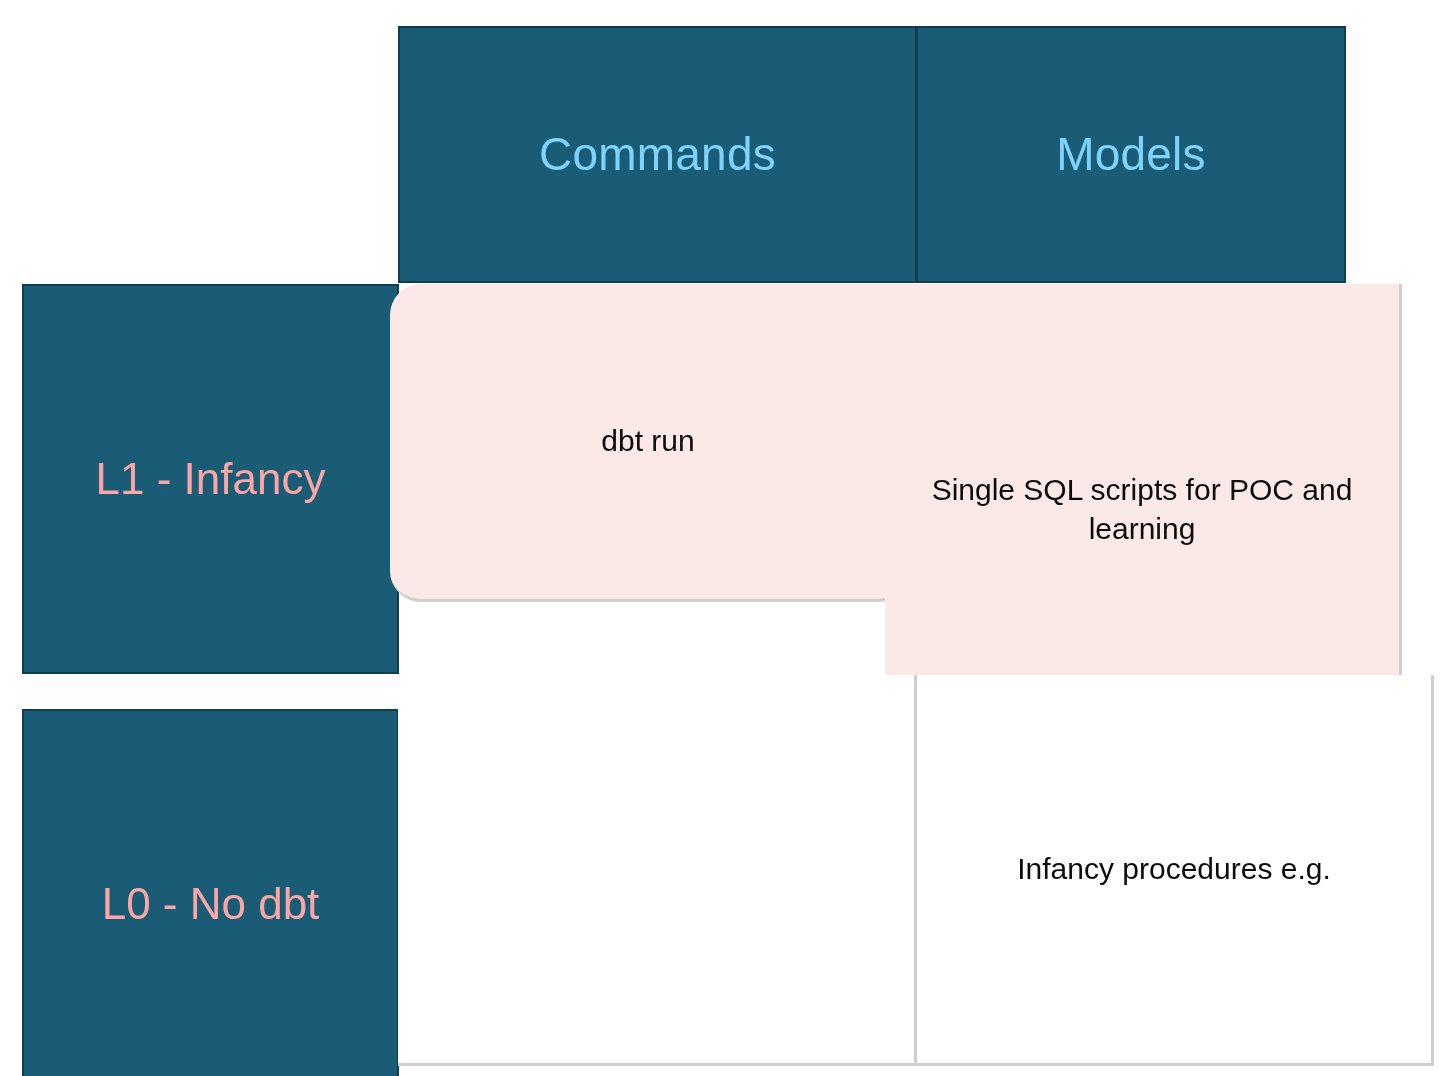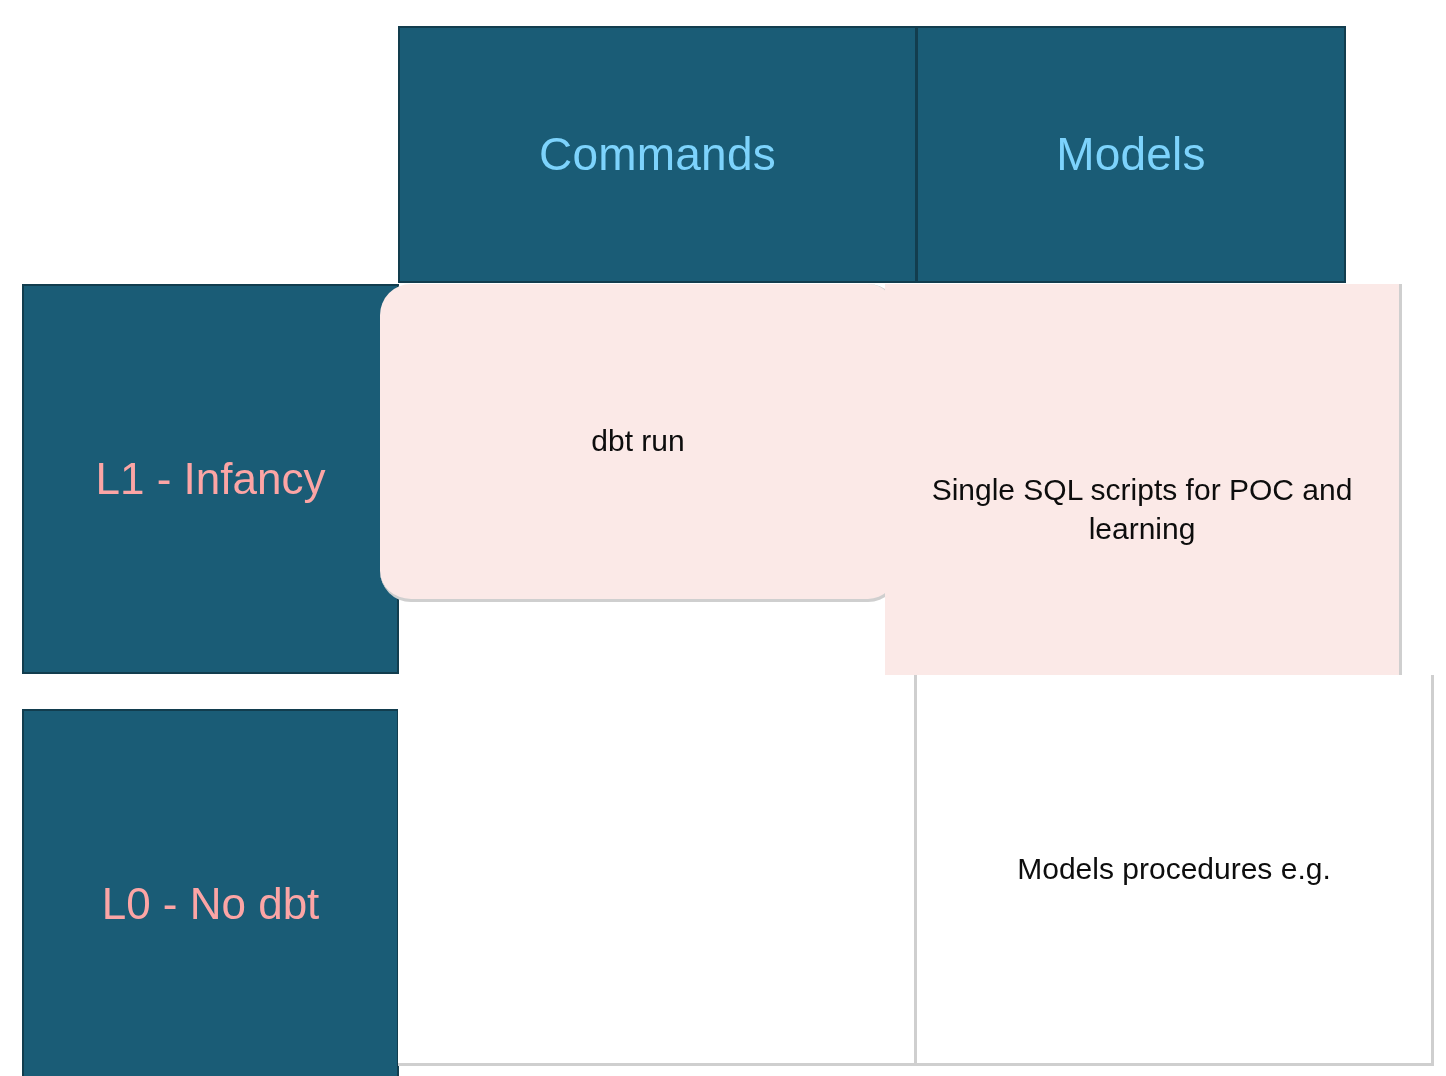--- a/index.html
+++ b/index.html
@@ -94,21 +94,21 @@
   }
   .body-cell .label {
     display: block;
     padding: 0 26px;
   }
   .fill-pink { background: #FBE9E7; }
   .fill-white { background: #FFFFFF; }
 
   
   #cell-l1-commands {
-    left: 380px;
+    left: 390px;
     top: 284px;
     width: 519px;
     height: 318px;
     border-radius: 31px;
   }
   #cell-l1-models {
     left: 885px;
     top: 284px;
     width: 517px;
     height: 454px;
@@ -165,16 +165,16 @@
 
   <div class="cell body-cell fill-pink" id="cell-l1-models">
     <span class="label">Single SQL scripts for POC and learning</span>
   </div>
 
   <div class="cell body-cell fill-white" id="cell-l0-commands">
     <span class="label"></span>
   </div>
 
   <div class="cell body-cell fill-white" id="cell-l0-models">
-    <span class="label">Models procedures e.g.</span>
+    <span class="label">Infancy procedures e.g.</span>
   </div>
 
 </div>
 
 </body></html>

